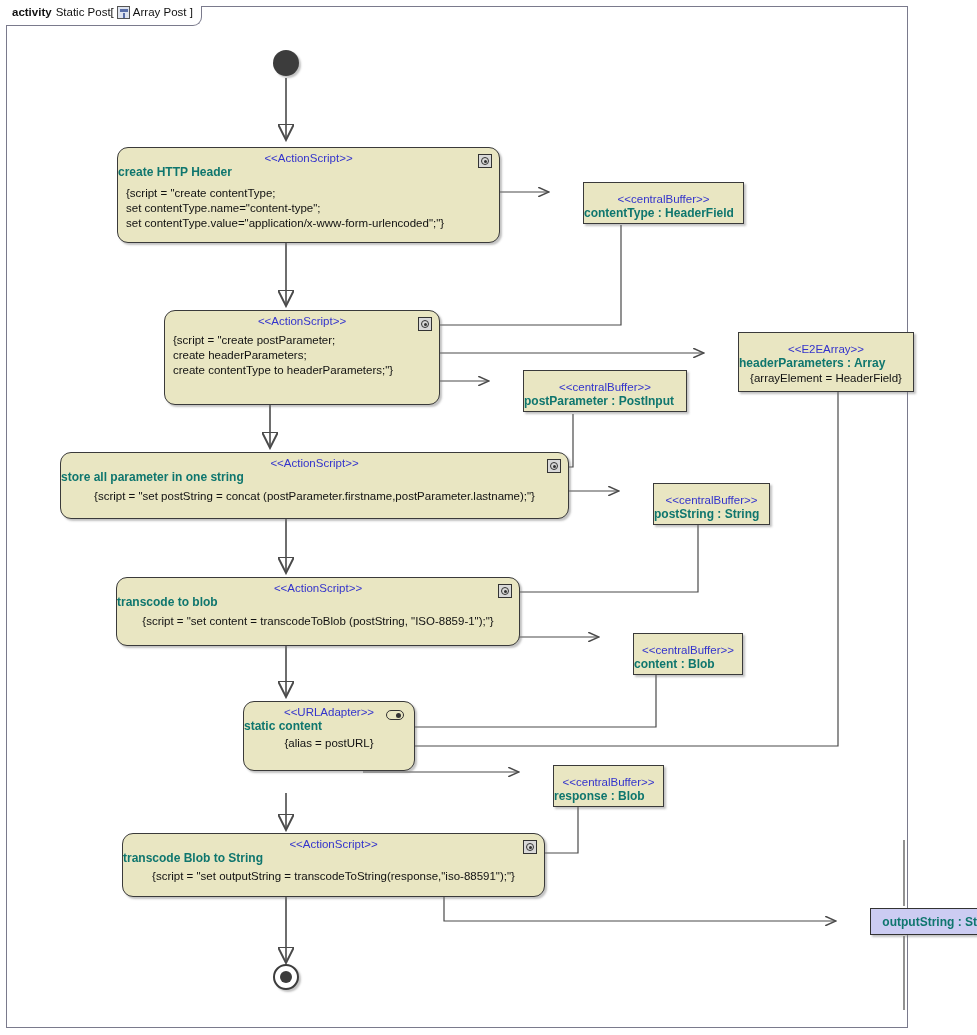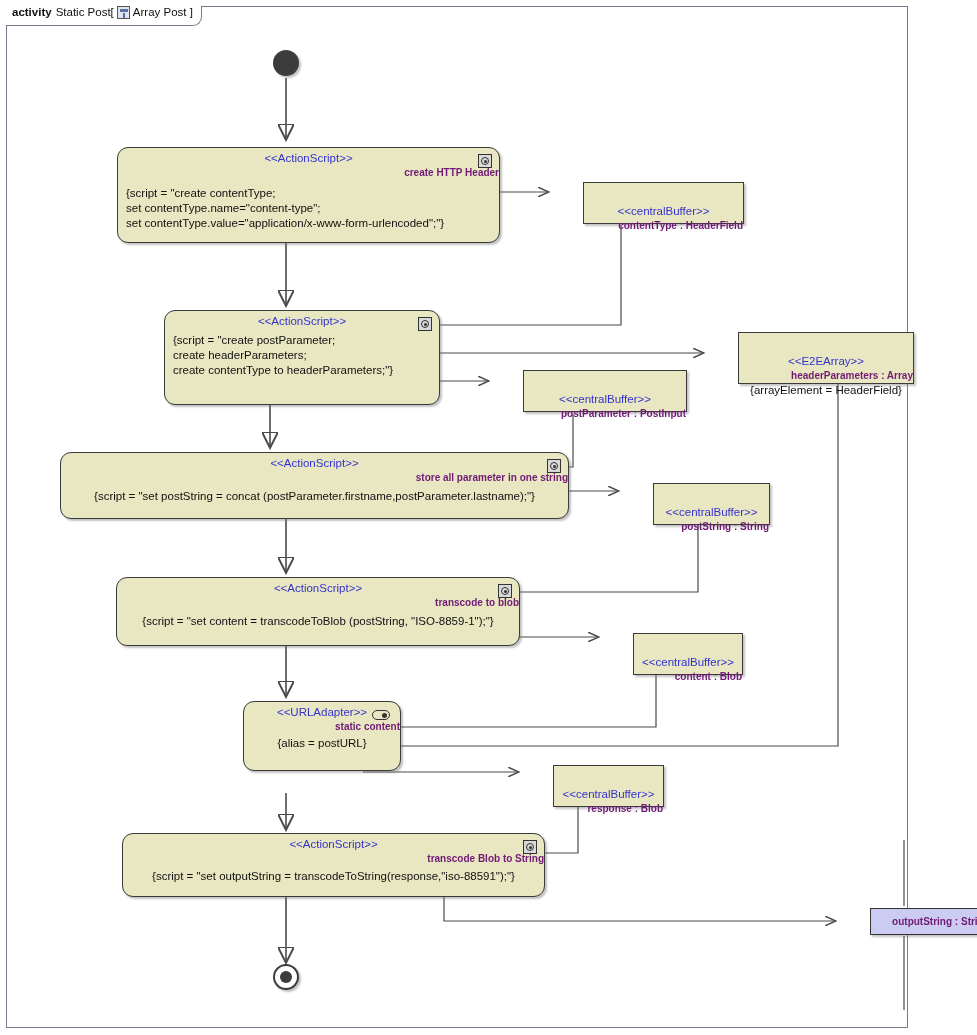--- a/index.html
+++ b/index.html
@@ -15,37 +15,37 @@
   .tab-icon{display:inline-block;width:13px;height:13px;margin:0 3px;position:relative;vertical-align:-2px;
             border:1px solid #555;background:#dfe4ef;box-sizing:border-box;}
   .tab-icon::before{content:"";position:absolute;left:2px;top:2px;width:8px;height:3px;background:#5a6fa8;}
   .tab-icon::after{content:"";position:absolute;left:5px;top:6px;width:2px;height:5px;background:#5a6fa8;}
 
   
   .node{position:absolute;box-sizing:border-box;background:#e9e6c2;border:1px solid #3a3a3a;
         box-shadow:2px 2px 2px rgba(120,120,120,.45);margin-left:32px;}
   .action{border-radius:11px;}
   .stereo{color:#3333cc;font-size:11.5px;text-align:center;line-height:14px;margin-top:3px;}
-  .title{font-weight:bold;font-size:10px;color:#701a75;text-align:right;line-height:15px;}
+  .title{font-weight:bold;font-size:12px;color:#0f766e;text-align:left;line-height:15px;}
   .body-txt{font-size:11.5px;color:#111;line-height:15px;padding:0 8px;}
   .body-center{text-align:center;}
 
   
   .as-icon{position:absolute;right:7px;top:6px;width:14px;height:14px;border:1px solid #333;background:#d9d9d9;
            box-sizing:border-box;}
   .as-icon::before{content:"";position:absolute;left:2px;top:2px;width:8px;height:8px;border:1.5px solid #333;
                    border-radius:50%;box-sizing:border-box;}
   .as-icon::after{content:"";position:absolute;left:4.5px;top:4.5px;width:3px;height:3px;background:#333;border-radius:50%;}
   
   .pill-icon{position:absolute;right:10px;top:8px;width:18px;height:10px;border:1px solid #333;border-radius:6px;
              background:#e9e6c2;box-sizing:border-box;}
   .pill-icon::after{content:"";position:absolute;right:2px;top:1.5px;width:5px;height:5px;background:#333;border-radius:50%;}
 
   
-  .buffer{padding-top:18px;}
+  .buffer{padding-top:6px;}
   .objnode{background:#ccccf2;border:1px solid #333;padding-left:7px;}
   .objnode .title{line-height:100%;}
 
   
   .start-node{position:absolute;width:26px;height:26px;border-radius:50%;background:#3c3c3c;
               box-shadow:2px 2px 2px rgba(120,120,120,.45);}
   .end-node{position:absolute;width:26px;height:26px;border-radius:50%;border:2px solid #3c3c3c;
             box-sizing:border-box;background:#fff;box-shadow:2px 2px 2px rgba(120,120,120,.45);}
   .end-node::after{content:"";position:absolute;left:5px;top:5px;width:12px;height:12px;border-radius:50%;background:#3c3c3c;}
 
@@ -141,21 +141,21 @@
       <div>create headerParameters;</div>
       <div>create contentType to headerParameters;"}</div>
     </div>
   </div>
 
   <div class="node buffer" style="left:491px;top:370px;width:164px;height:42px;">
     <div class="stereo">&lt;&lt;centralBuffer&gt;&gt;</div>
     <div class="title">postParameter : PostInput</div>
   </div>
 
-  <div class="node buffer" style="left:706px;top:332px;width:176px;height:52px;">
+  <div class="node buffer" style="left:706px;top:332px;width:176px;height:60px;">
     <div class="stereo">&lt;&lt;E2EArray&gt;&gt;</div>
     <div class="title">headerParameters : Array</div>
     <div class="body-txt body-center">{arrayElement = HeaderField}</div>
   </div>
 
   <div class="node action" style="left:28px;top:452px;width:509px;height:67px;">
     <div class="as-icon"></div>
     <div class="stereo">&lt;&lt;ActionScript&gt;&gt;</div>
     <div class="title">store all parameter in one string</div>
     <div class="body-txt body-center" style="margin-top:4px;">{script = "set postString = concat (postParameter.firstname,postParameter.lastname);"}</div>
@@ -171,21 +171,21 @@
     <div class="stereo">&lt;&lt;ActionScript&gt;&gt;</div>
     <div class="title">transcode to blob</div>
     <div class="body-txt body-center" style="margin-top:4px;">{script = "set content = transcodeToBlob (postString, "ISO-8859-1");"}</div>
   </div>
 
   <div class="node buffer" style="left:601px;top:633px;width:110px;height:42px;">
     <div class="stereo">&lt;&lt;centralBuffer&gt;&gt;</div>
     <div class="title">content : Blob</div>
   </div>
 
-  <div class="node action" style="left:211px;top:701px;width:158px;height:70px;">
+  <div class="node action" style="left:211px;top:701px;width:172px;height:70px;">
     <div class="pill-icon"></div>
     <div class="stereo">&lt;&lt;URLAdapter&gt;&gt;</div>
     <div class="title">static content</div>
     <div class="body-txt body-center" style="margin-top:2px;">{alias = postURL}</div>
   </div>
 
   <div class="node buffer" style="left:521px;top:765px;width:111px;height:42px;">
     <div class="stereo">&lt;&lt;centralBuffer&gt;&gt;</div>
     <div class="title">response : Blob</div>
   </div>

